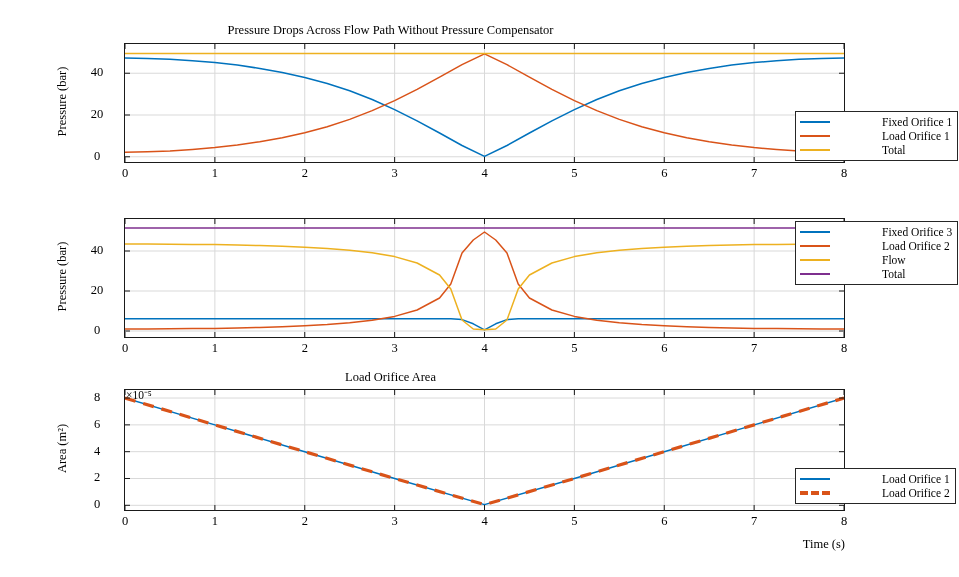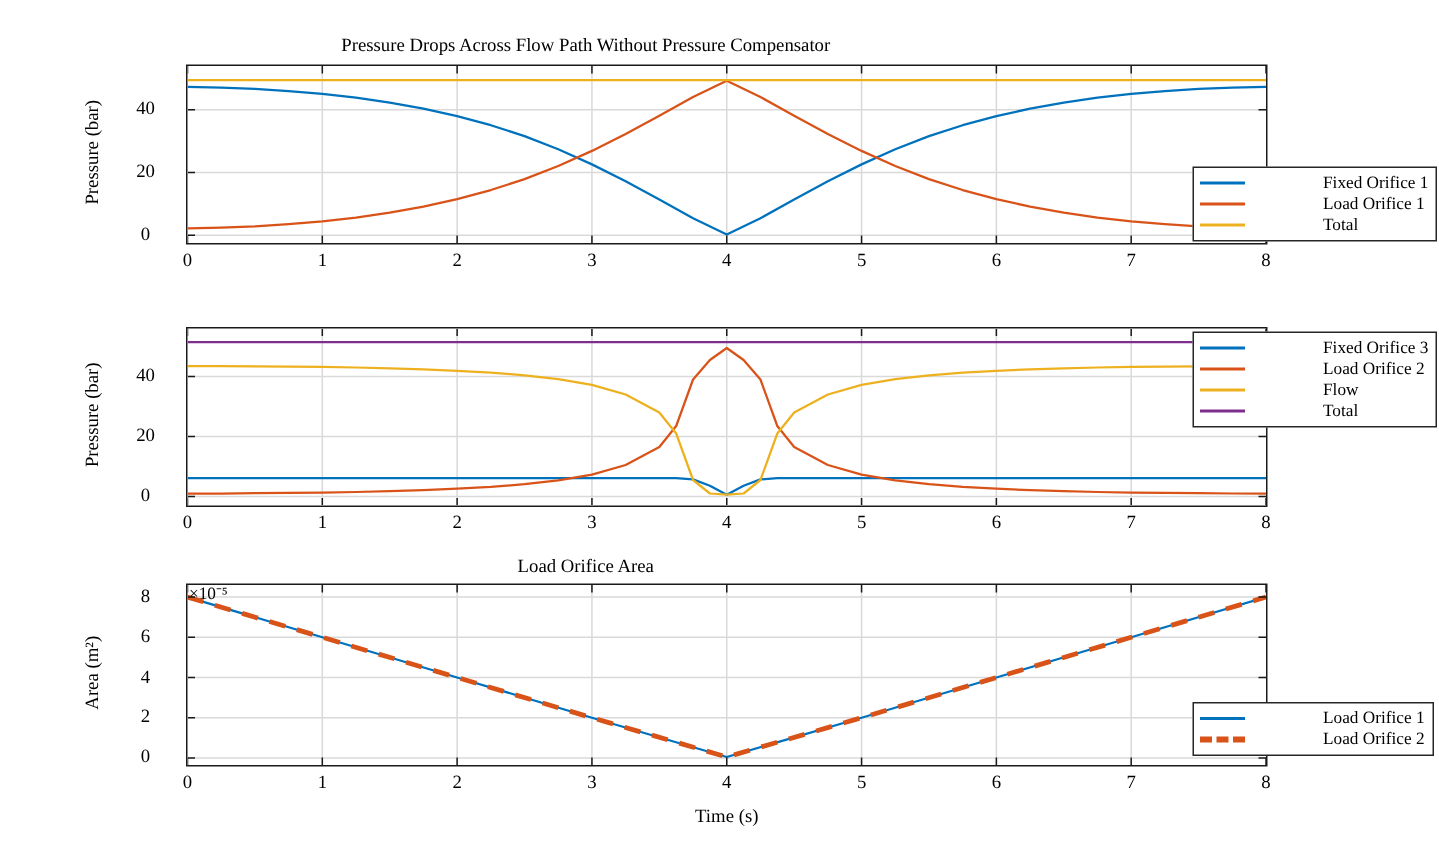--- a/index.html
+++ b/index.html
@@ -47,21 +47,21 @@
     position: absolute;
     font-size: 12.5px;
     white-space: nowrap;
     transform-origin: 50% 50%;
     transform: rotate(-90deg);
     text-align: center;
   }
   .xlabel {
     position: absolute;
     font-size: 12.5px;
-    text-align: center;
+    text-align: right;
     white-space: nowrap;
   }
   .tick-x {
     position: absolute;
     font-size: 12.5px;
     text-align: center;
     white-space: nowrap;
   }
   .tick-y {
     position: absolute;

